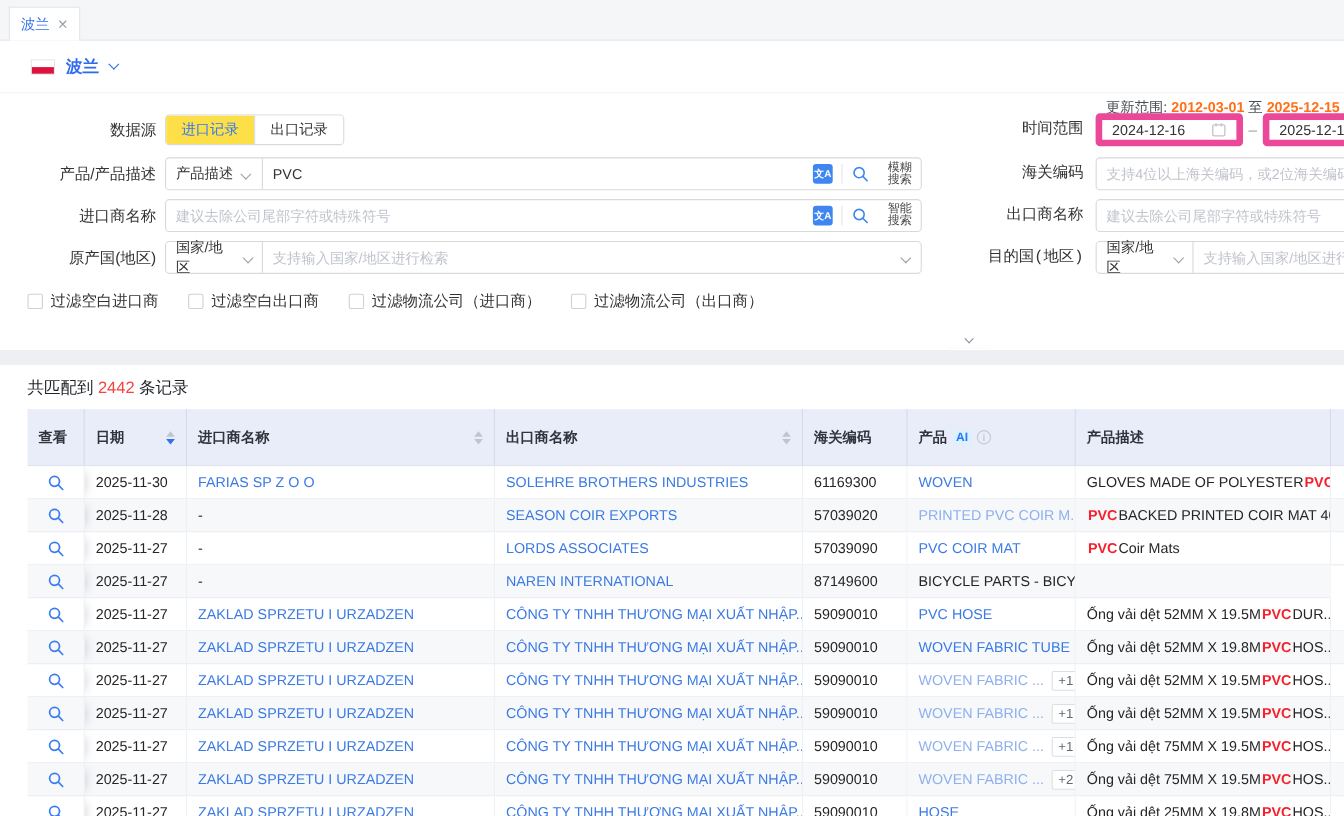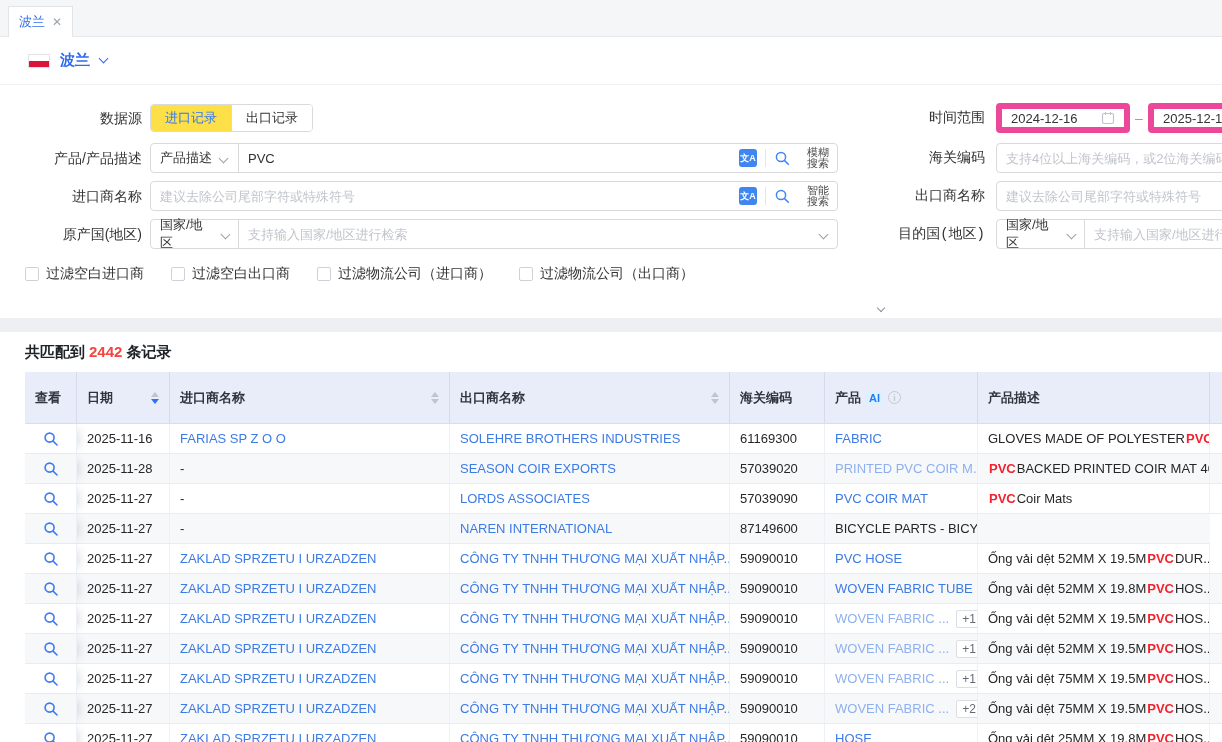--- a/index.html
+++ b/index.html
@@ -66,21 +66,21 @@
   .collapse-tab { position:absolute; left:846px; bottom:1px; width:70px; height:14px;
     background:#fff; clip-path:polygon(0 0,100% 0,77% 100%,23% 100%);
     display:flex; align-items:flex-start; justify-content:center;
     filter:drop-shadow(0 2px 2px rgba(31,35,41,.14)); cursor:pointer; }
   .collapse-tab .chev { border-color:#8a9099; width:6px; height:6px; margin:2px 0 0 0; }
 
   .gap-band { height:14px; background:#edeff3; }
 
   
   .results { background:#fff; height:410px; }
-  .summary { padding:11px 0 10px 25px; font-size:15px; font-weight:700; color:#1f2329; }
+  .summary { padding:11px 0 10px 25px; font-size:15px; font-weight:400; color:#1f2329; }
   .summary .cnt { color:#f5433f; padding:0 4px; }
 
   .table { margin-left:25px; width:1197px; --cols:52px 93px 280px 280px 95px 153px 232px 1fr; }
   .thead { display:grid; grid-template-columns:var(--cols); height:52px;
     background:#e9edf9; border-bottom:1px solid #d8deec; }
   .th { display:flex; align-items:center; padding:0 10px; font-size:13px; font-weight:700;
     color:#30343c; border-right:1px solid #d5dbeb; white-space:nowrap; overflow:visible; }
   .th:last-child { border-right:none; }
   .sorter { margin-left:auto; display:flex; flex-direction:column; gap:2px; padding-left:8px; cursor:pointer; }
   .car-up { width:0; height:0; border-left:4px solid transparent; border-right:4px solid transparent;
@@ -122,20 +122,24 @@
   <span class="flag">
       <span class="w"></span>
       <span class="r"></span>
     </span>
   <span class="country-name">波兰</span>
   <span class="chev"></span>
 </div>
 
 <div class="filter">
 
+  <div class="update-range">
+    <span>更新范围: </span><b>2012-03-01</b>
+    <span>至</span> <b>2025-12-15</b>
+  </div>
 
   <div class="flabel frow1">数据源</div>
   <div class="seg">
     <span class="opt sel">进口记录</span>
     <span class="opt">出口记录</span>
   </div>
   <div class="flabel right frow1">时间范围</div>
   <div class="datebox" style="left:996px; top:18px; width:134px;">
     <span>2024-12-16</span>
     <svg class="cal" width="14" height="14" viewBox="0 0 14 14">
@@ -278,30 +282,30 @@
       <div class="th"></div>
     </div>
     <div id="tbody">
         <div class="tr">
     <div class="td td-view">
       <svg width="16" height="16" viewBox="0 0 16 16">
               <circle cx="6.6" cy="6.6" r="4.5" fill="none" stroke="#3b7df0" stroke-width="1.6"></circle>
               <line x1="10.1" y1="10.1" x2="14" y2="14" stroke="#3b7df0" stroke-width="1.6" stroke-linecap="round"></line>
             </svg>
     </div>
-    <div class="td">2025-11-16</div>
+    <div class="td">2025-11-30</div>
     <div class="td">
             <span class="link">FARIAS SP Z O O</span>
           </div>
     <div class="td">
             <span class="link">SOLEHRE BROTHERS INDUSTRIES</span>
           </div>
     <div class="td">61169300</div>
     <div class="td">
-      <span class="link">FABRIC</span>
+      <span class="link">WOVEN</span>
 
     </div>
     <div class="td">
       <span>GLOVES MADE OF POLYESTER </span>
             <span class="hl">PVC</span>
     </div>
     <div class="td"></div>
   </div>
         <div class="tr striped">
     <div class="td td-view">

